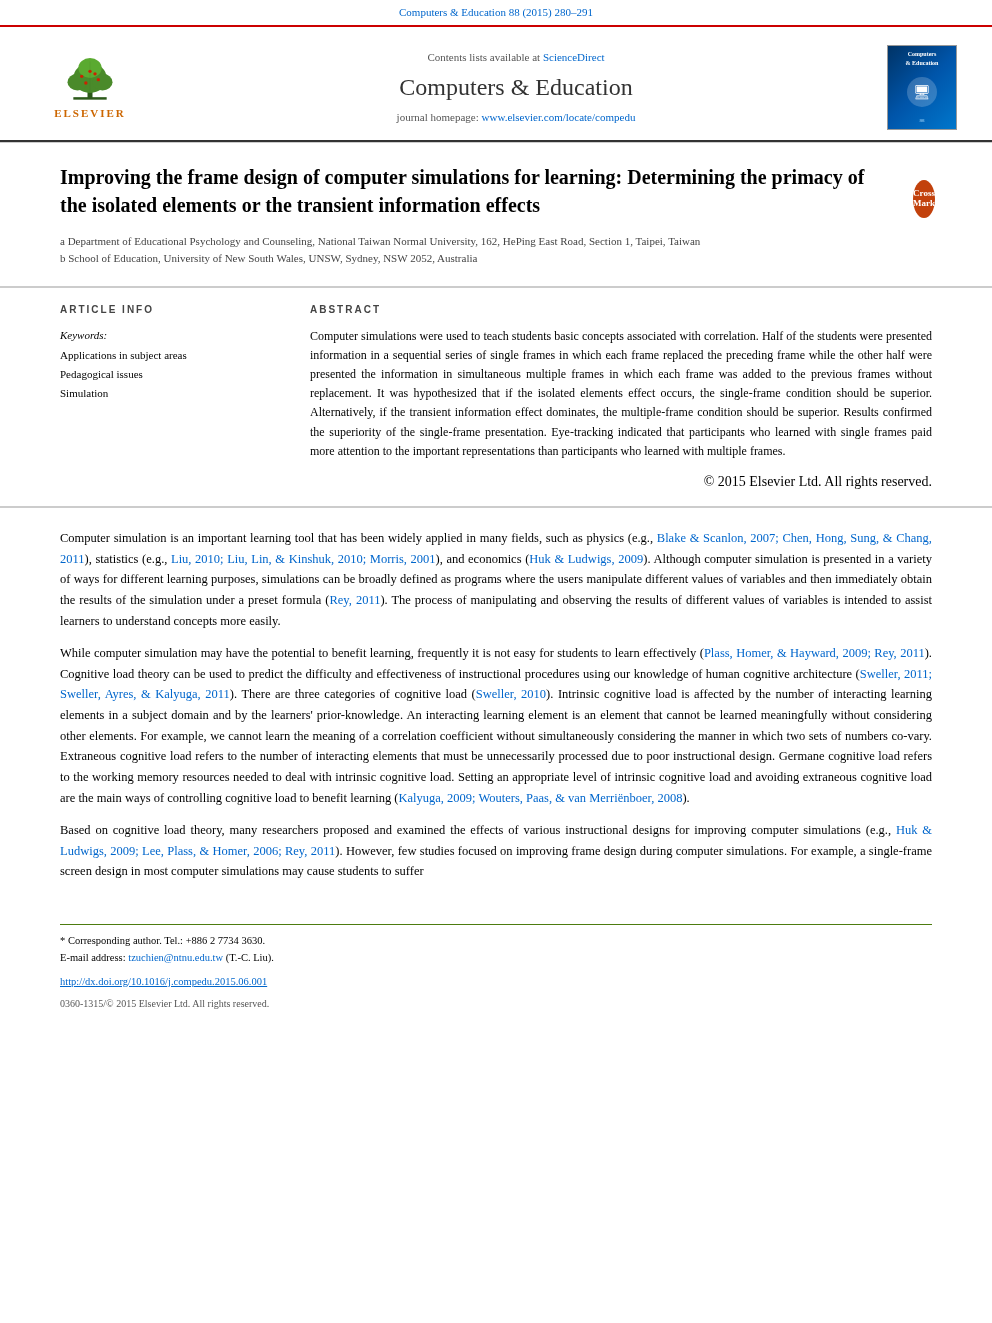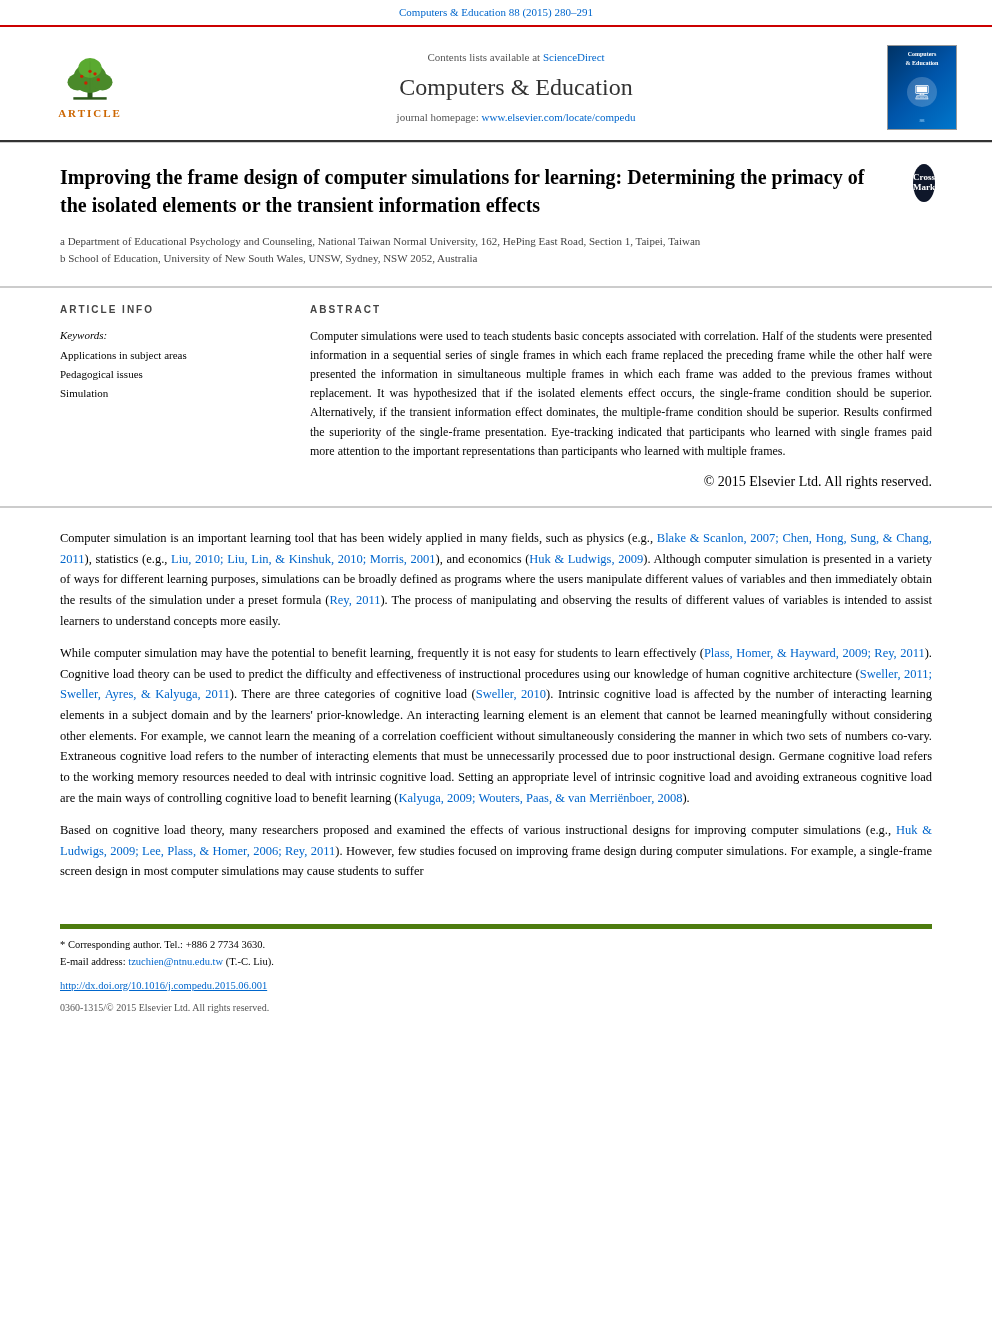--- a/index.html
+++ b/index.html
@@ -108,40 +108,40 @@
       padding: 20px 60px 10px;
       border-bottom: 1px solid #ccc;
     }
     .article-title {
       font-size: 20px;
       font-weight: bold;
       color: #000;
       line-height: 1.4;
       margin-bottom: 14px;
       display: flex;
-      align-items: flex-start;
+      align-items: flex-end;
       justify-content: space-between;
     }
     .article-title-text {
       flex: 1;
       padding-right: 20px;
     }
     .crossmark {
       width: 40px;
       height: 40px;
       display: flex;
       align-items: center;
       justify-content: center;
       flex-shrink: 0;
     }
     .crossmark-img {
       width: 38px;
       height: 38px;
       border-radius: 50%;
-      background: #0f172a;
+      background: #c2410c;
       display: flex;
       align-items: center;
       justify-content: center;
       color: white;
       font-size: 9px;
       font-weight: bold;
       text-align: center;
       line-height: 1.1;
       margin-left: 24px;
     }
@@ -229,21 +229,21 @@
       line-height: 1.65;
       text-align: justify;
       color: #000;
       margin-bottom: 12px;
     }
     .body-paragraph a {
       color: #0066cc;
       text-decoration: none;
     }
     .footnote-section {
-      border-top: 5px solid #4d7c0f;
+      border-top: 1px solid #4d7c0f;
       margin: 10px 60px 0;
       padding-top: 8px;
     }
     .footnote-text {
       font-size: 10.5px;
       color: #000;
       line-height: 1.6;
     }
     .footnote-text a {
       color: #0066cc;
@@ -299,21 +299,21 @@
         <ellipse cx="40" cy="18" rx="14" ry="12" fill="#5aaa30"></ellipse>
 
         <line x1="40" y1="10" x2="40" y2="55" stroke="#2d5a1b" stroke-width="0.5" opacity="0.3"></line>
 
         <circle cx="30" cy="28" r="2" fill="#cc2200"></circle>
         <circle cx="50" cy="32" r="2" fill="#cc2200"></circle>
         <circle cx="40" cy="22" r="2" fill="#cc2200"></circle>
         <circle cx="35" cy="36" r="2" fill="#cc2200"></circle>
         <circle cx="46" cy="25" r="2" fill="#cc2200"></circle>
       </svg>
-      <div class="elsevier-text">ARTICLE</div>
+      <div class="elsevier-text">ELSEVIER</div>
     </div>
   </div>
   <div class="header-center">
     <div class="contents-line">
       <span>Contents lists available at</span>
       <a href="#">ScienceDirect</a>
     </div>
     <div class="journal-title">Computers &amp; Education</div>
     <div class="homepage-line">
       <span>journal homepage:</span>

